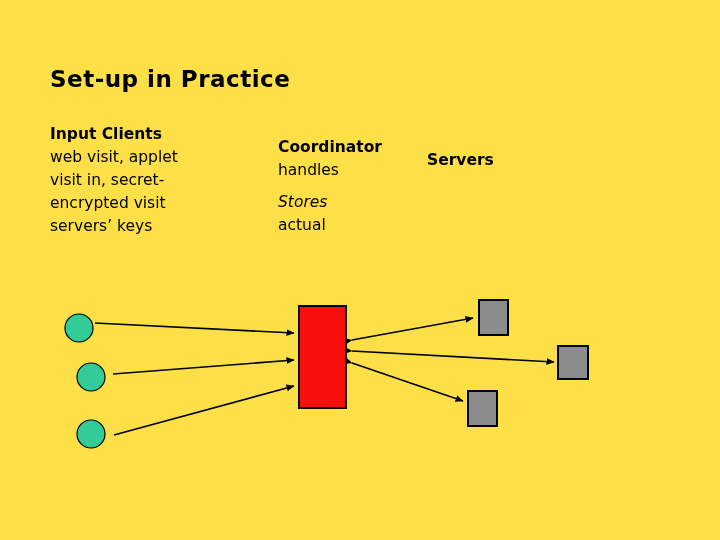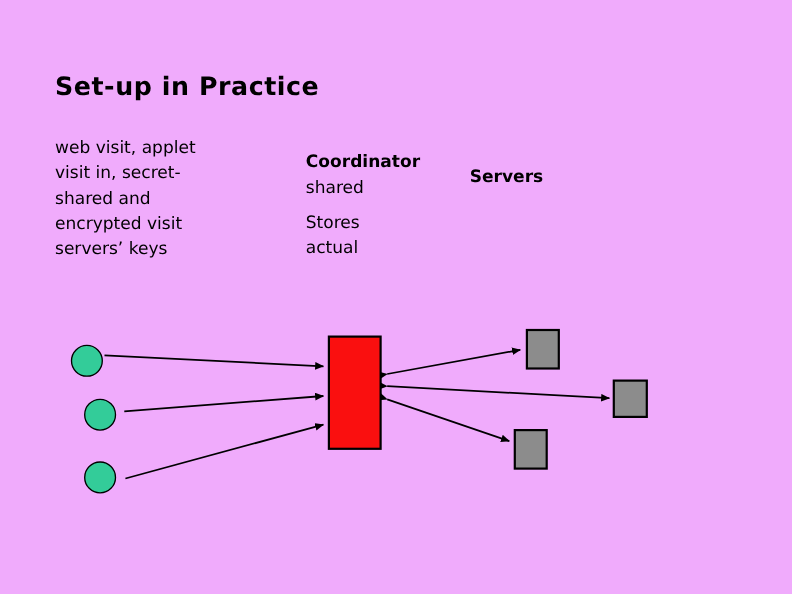--- a/index.html
+++ b/index.html
@@ -1,20 +1,20 @@
 <!DOCTYPE html>
 <html><head>
 <meta charset="utf-8">
 <style>
   html, body { margin: 0; padding: 0; background: #ffffff; }
   .slide {
     position: relative;
     width: 720px;
     height: 540px;
-    background: #f0abfc;
+    background: #fde047;
     font-family: "DejaVu Sans", sans-serif;
     color: #000000;
     overflow: hidden;
   }
   .slide-title {
     position: absolute;
     left: 50px;
     top: 66px;
     margin: 0;
     font-size: 23px;
@@ -25,45 +25,45 @@
   .textcol {
     position: absolute;
     font-size: 15.5px;
     line-height: 23px;
     white-space: nowrap;
   }
   .textcol .heading { font-weight: bold; }
   .col-clients     { left: 50px;  top: 123px; }
   .col-coordinator { left: 278px; top: 136px; }
   .col-servers     { left: 427px; top: 149px; }
-  .para-gap { margin-top: 9px; }
+  .para-gap { margin-top: 9px; font-style: italic; }
   .diagram-svg {
     position: absolute;
     left: 0; top: 0;
     width: 720px; height: 540px;
   }
 </style>
 </head>
 <body>
 
 <div class="slide">
 
   <h1 class="slide-title">Set-up in Practice</h1>
 
   <div class="textcol col-clients">
+    <div class="heading">Input Clients</div>
     <div class="line">web visit, applet</div>
     <div class="line">visit in, secret-</div>
-    <div class="line">shared and</div>
     <div class="line">encrypted visit</div>
     <div class="line">servers’ keys</div>
   </div>
 
   <div class="textcol col-coordinator">
     <div class="heading">Coordinator</div>
-    <div class="line">shared</div>
+    <div class="line">handles</div>
     <div class="line para-gap">Stores</div>
     <div class="line">actual</div>
   </div>
 
   <div class="textcol col-servers">
     <div class="heading">Servers</div>
   </div>
 
   <svg class="diagram-svg" viewBox="0 0 720 540" xmlns="http://www.w3.org/2000/svg">
     <defs>

